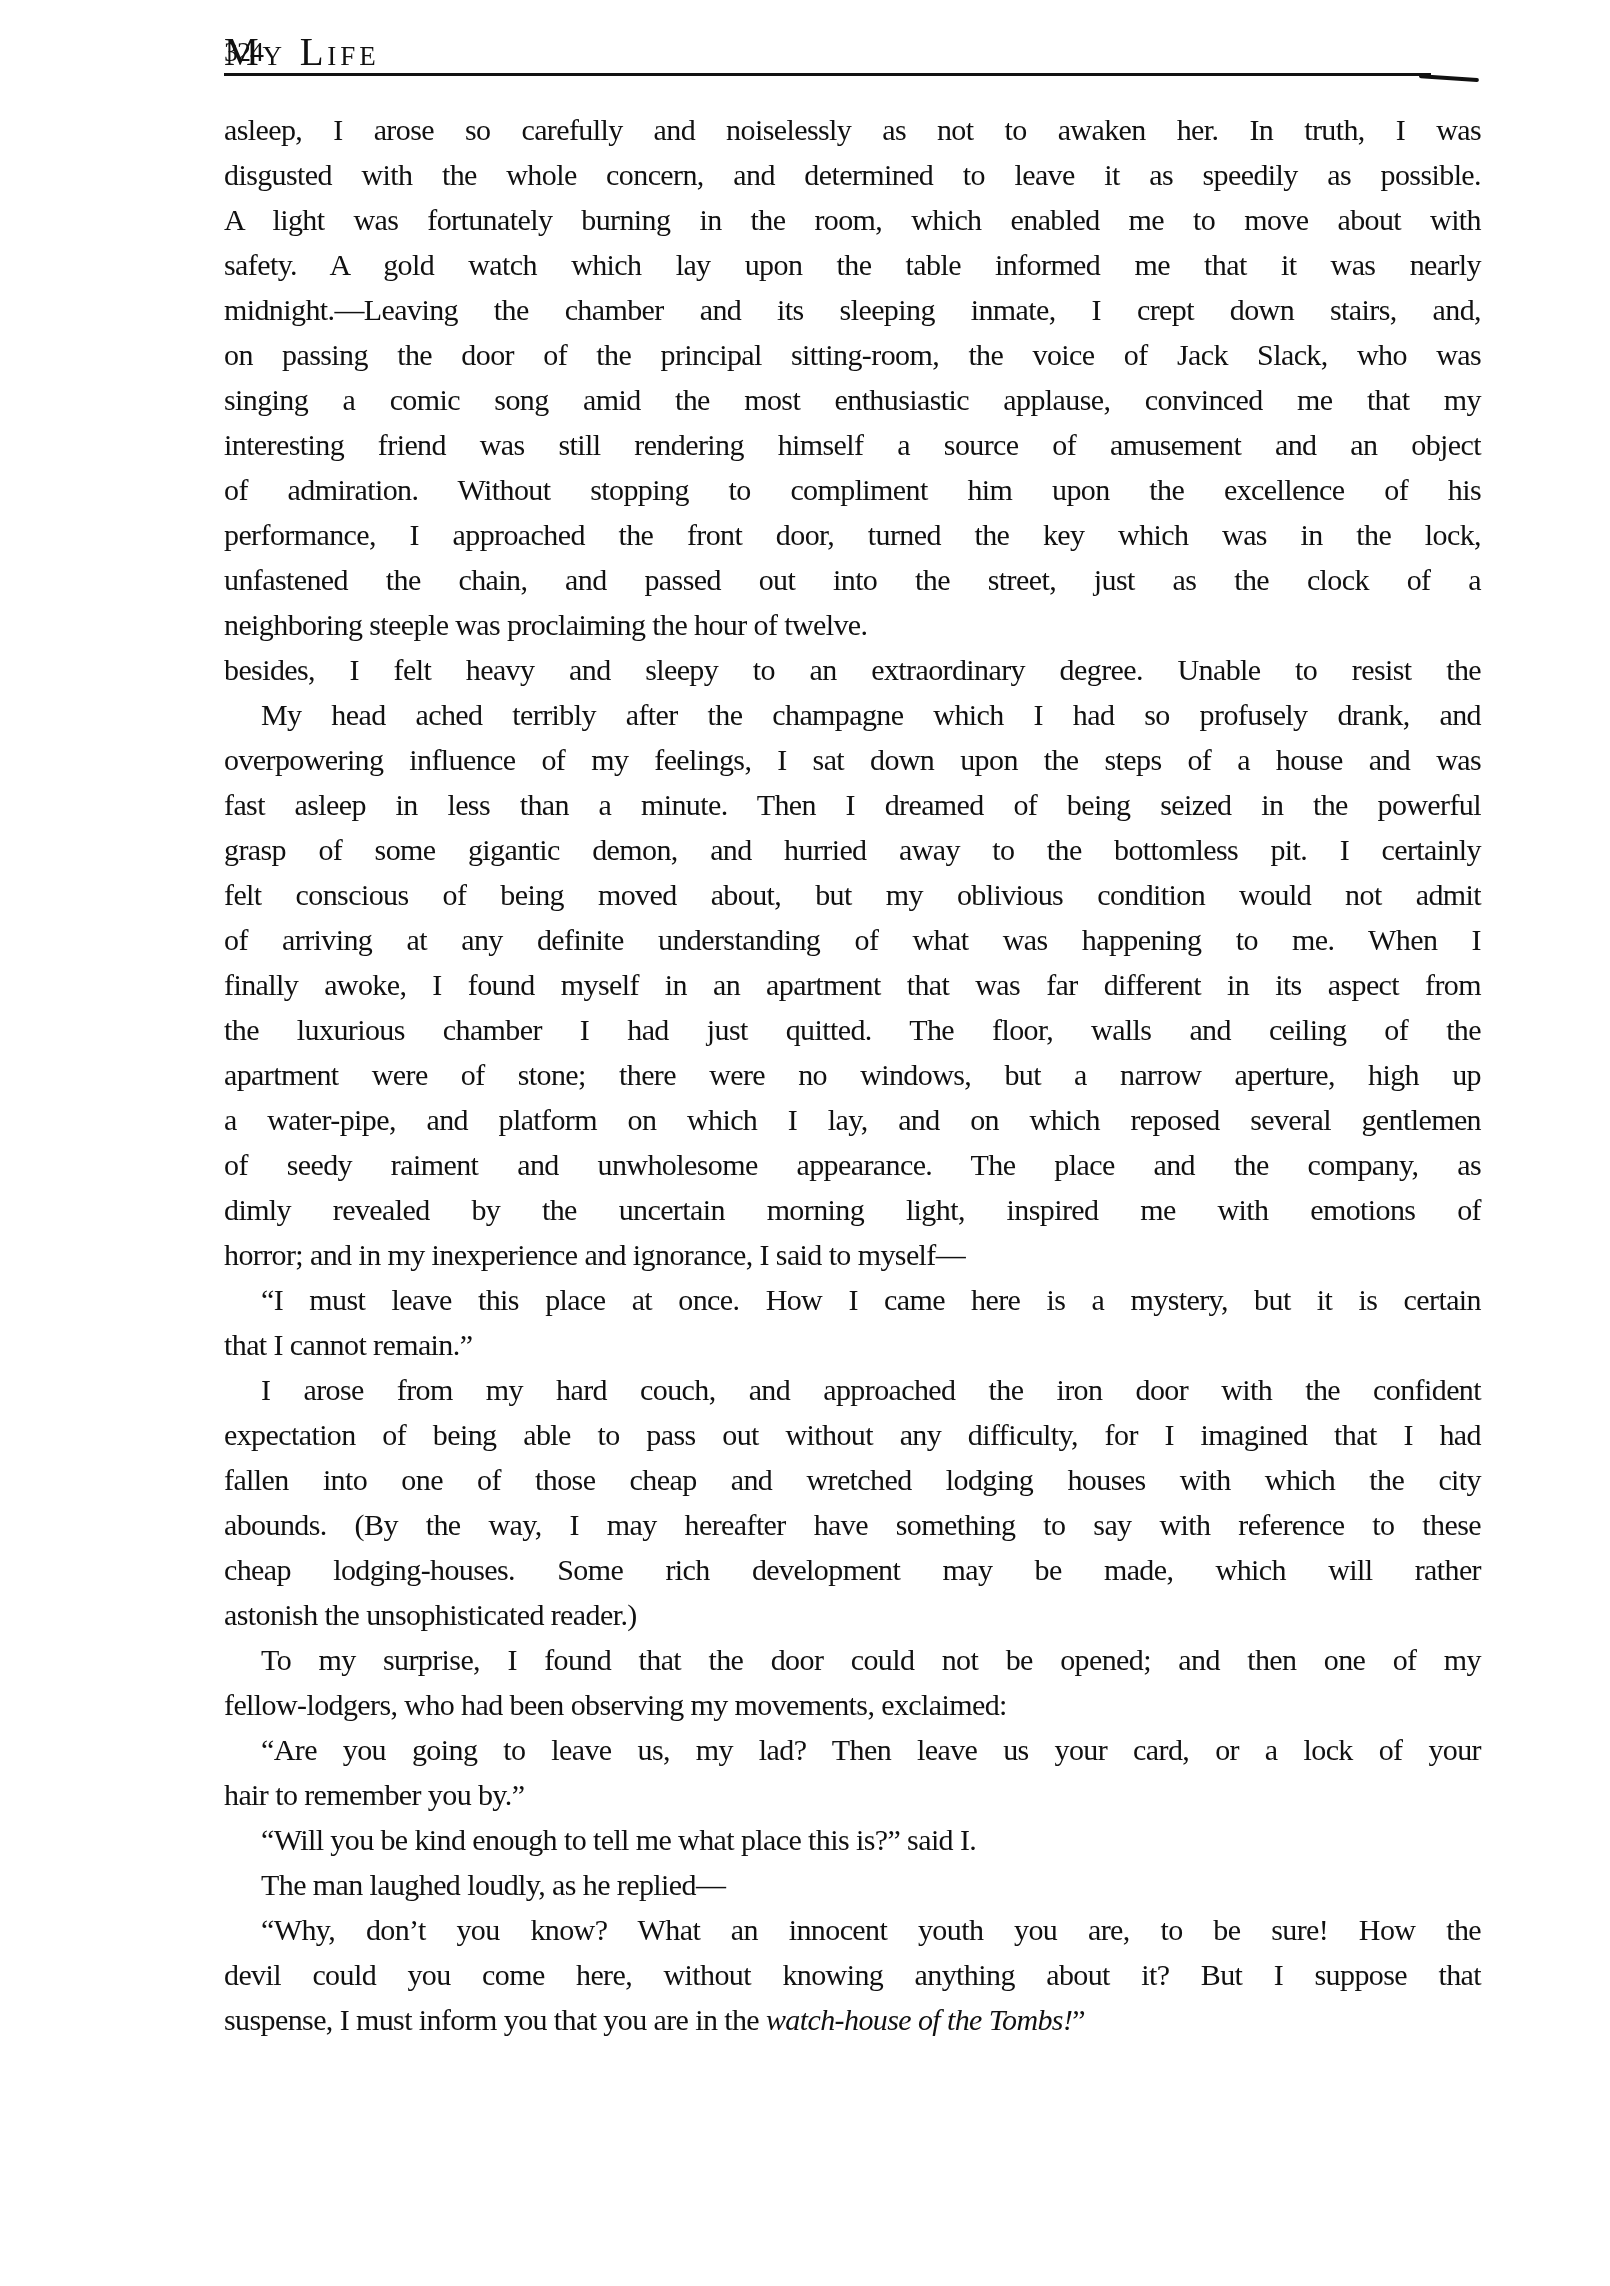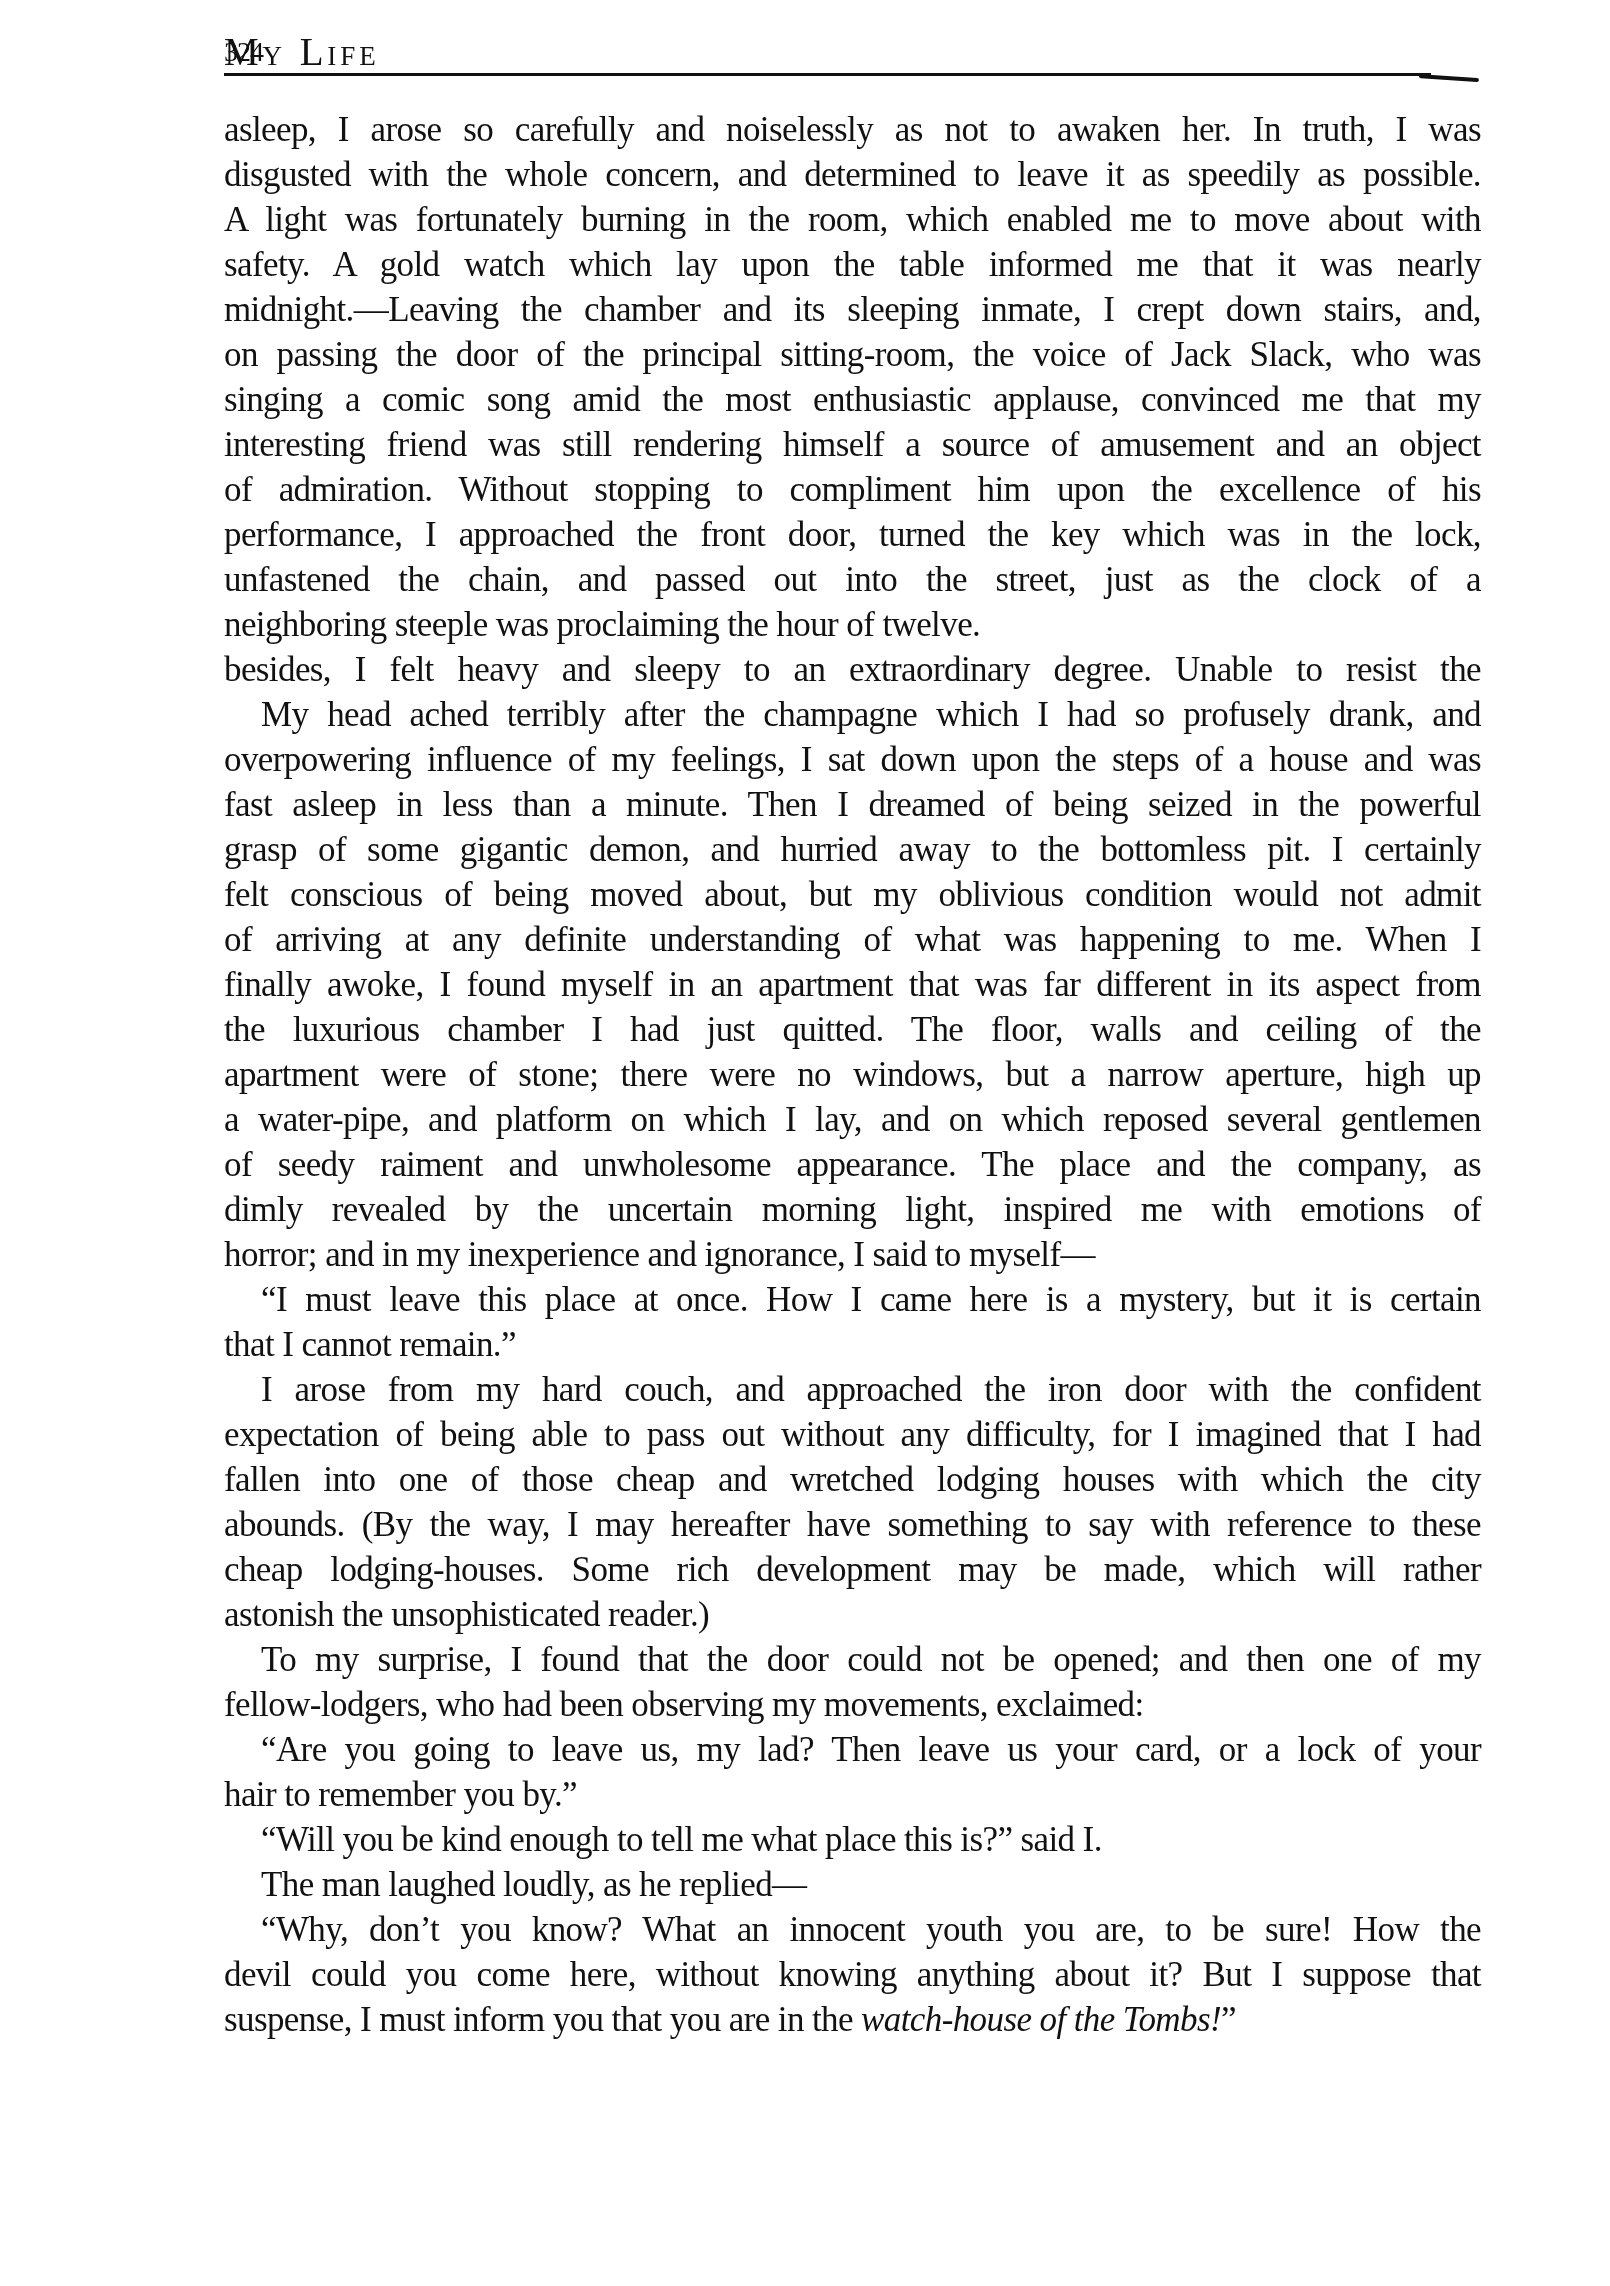--- a/index.html
+++ b/index.html
@@ -24,21 +24,21 @@
       position: absolute; left: 224px; top: 73px; width: 1207px; height: 2.9px; background: #111;
     }
     .rule-tail {
       position: absolute; left: 1419px; top: 74px; width: 60px; height: 3.9px; background: #111;
       transform: rotate(4deg); transform-origin: left center; border-radius: 1.9px;
     }
     .body-text {
       position: absolute; left: 224px; top: 107px; width: 1257px;
     }
     .line {
-      display: block; height: 45px; line-height: 45px; font-size: 35px;
+      display: block; height: 45px; line-height: 45px; font-size: 30px;
       white-space: nowrap; text-align: justify; text-align-last: justify;
       letter-spacing: -0.6px; word-spacing: 0px;
     }
     .line.last { text-align-last: left; }
     .line.indent { padding-left: 37px; }
     .italic { font-style: italic; }
   </style>
 </head>
 <body>
 

